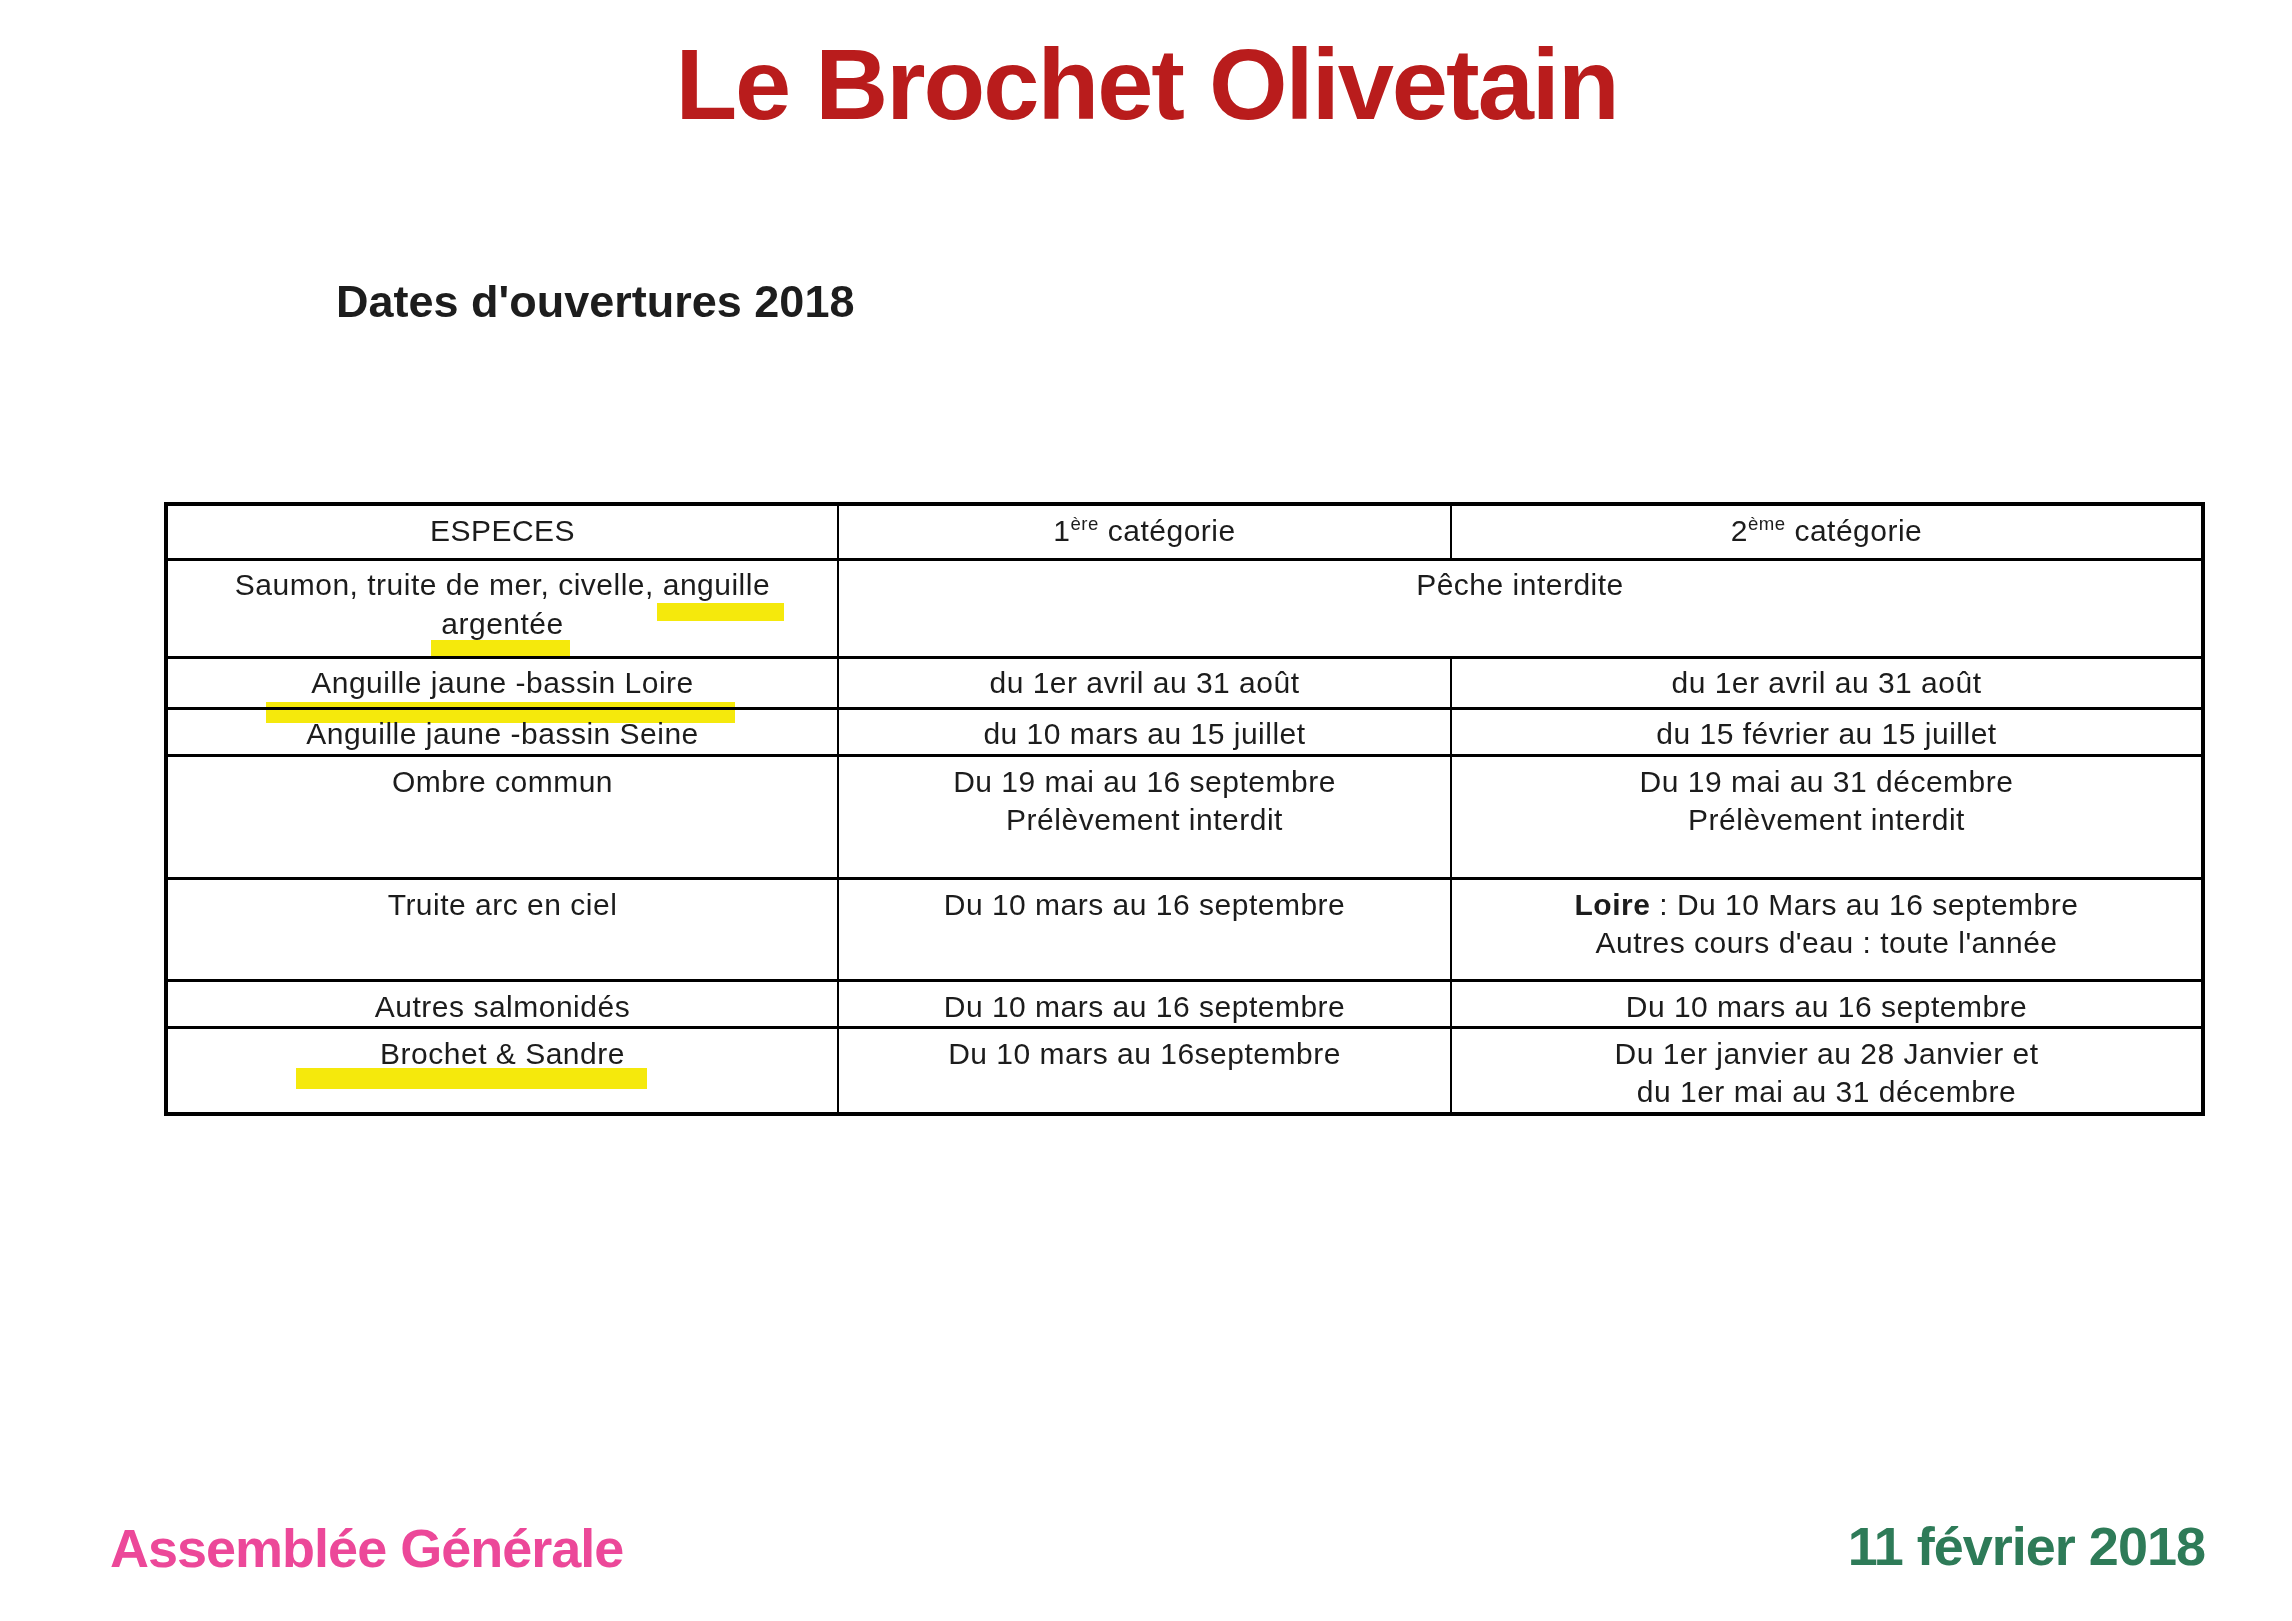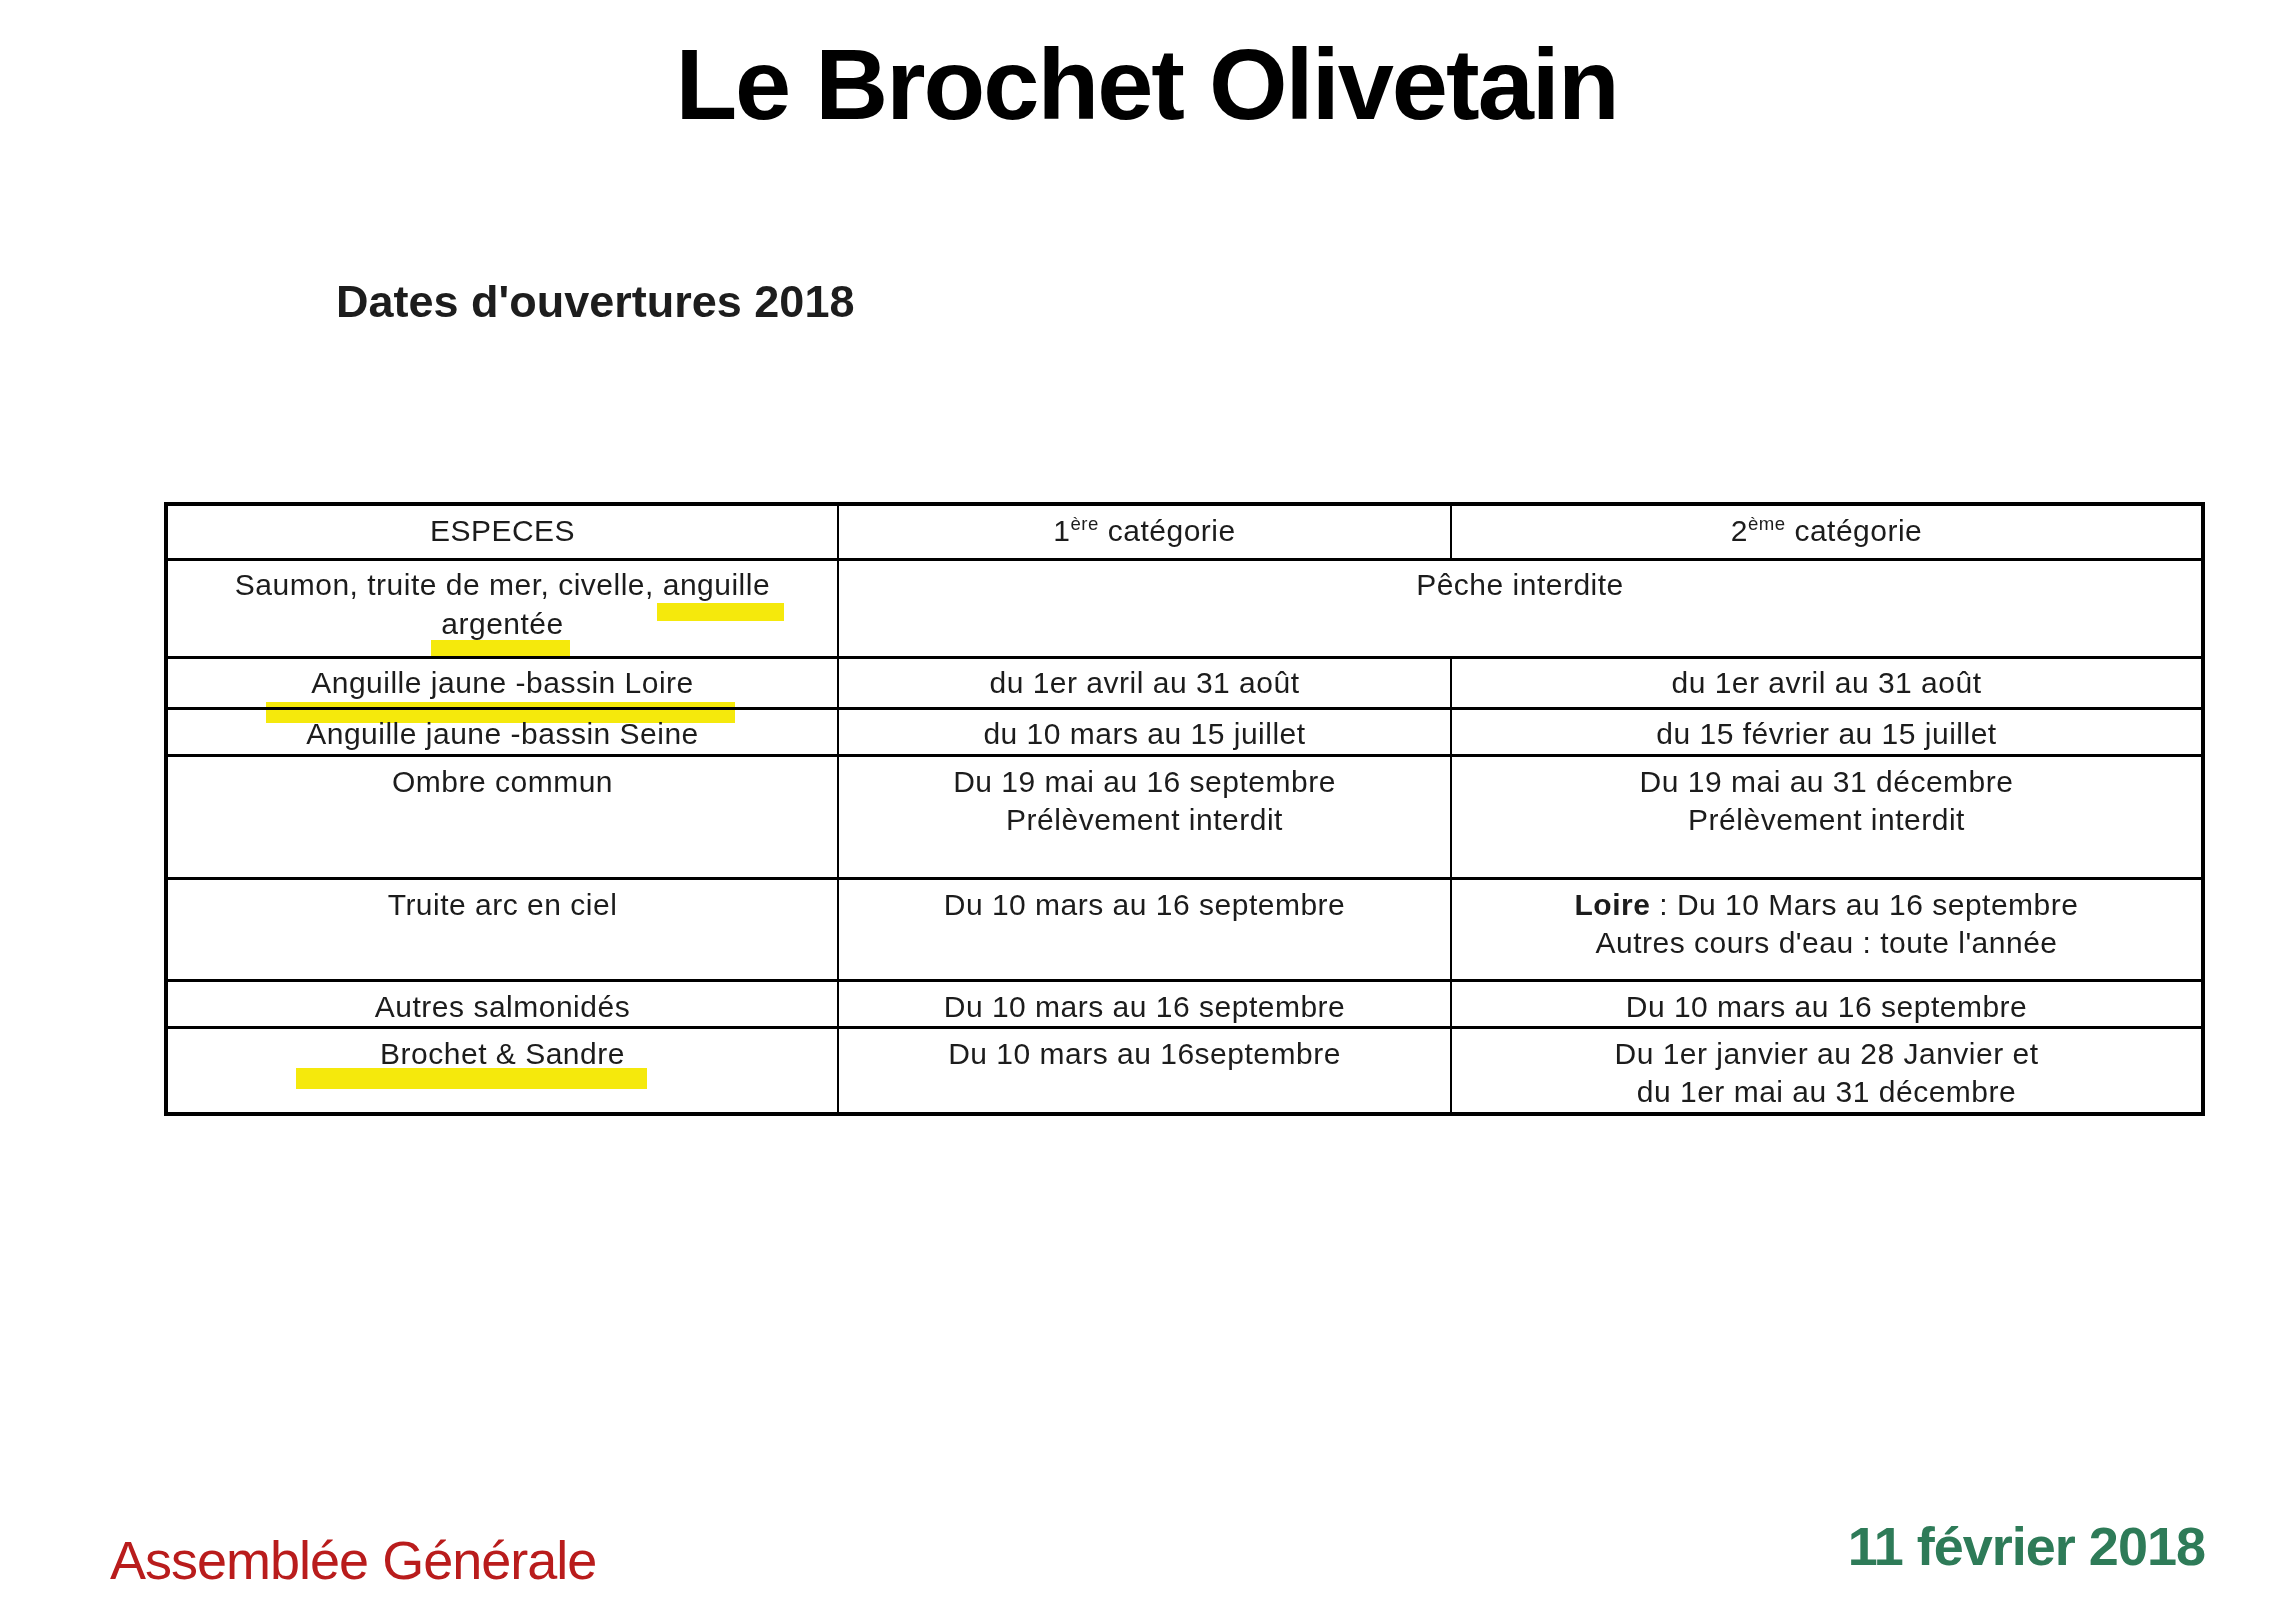--- a/index.html
+++ b/index.html
@@ -12,21 +12,21 @@
     color: #1c1c1c;
     overflow: hidden;
   }
   .slide-title {
     position: absolute;
     top: 27.4px; left: 0; width: 100%;
     text-align: center;
     font-size: 101px;
     font-weight: bold;
     letter-spacing: -2px;
-    color: #000000;
+    color: #b91c1c;
   }
   .slide-subtitle {
     position: absolute;
     left: 336px; top: 276px;
     font-size: 45px;
     font-weight: bold;
     color: #1d1d1d;
     letter-spacing: 0px;
   }
   .table-wrap {
@@ -81,24 +81,23 @@
     z-index: -1;
   }
   .hl-anguille::after { left: -5.9px; right: -13.7px; height: 18.6px; bottom: -16.7px; }
   .hl-argentee::after { left: -9.8px; right: -5.9px; height: 17.6px; bottom: -14.7px; }
   .hl-loire::after    { left: -45px; right: -41px; height: 21.6px; bottom: -20.6px; }
   .hl-brochet::after  { left: -84px; right: -21.6px; height: 20.6px; bottom: -15.7px; }
   .footer-left {
     position: absolute;
     left: 110px; top: 1517px;
     font-size: 54px;
-    font-weight: normal;
-    color: #b91c1c;
+    font-weight: bold;
+    color: #ec4899;
     letter-spacing: -1px;
-    margin-top: 12px;
   }
   .footer-right {
     position: absolute;
     right: 88px; top: 1515px;
     font-size: 54px;
     font-weight: bold;
     color: #2e7b58;
     letter-spacing: -1px;
   }
 </style>

